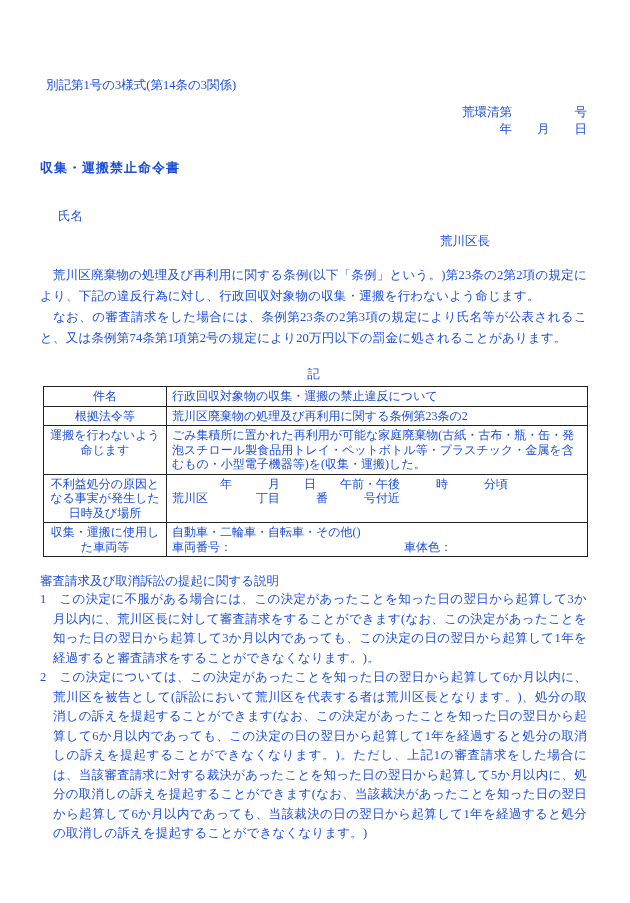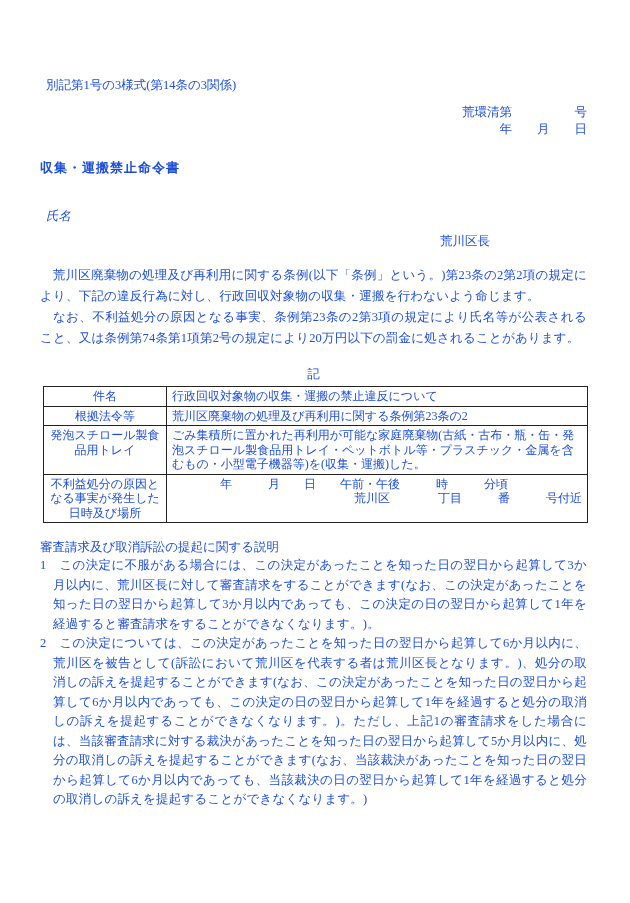--- a/index.html
+++ b/index.html
@@ -13,21 +13,21 @@
     font-size:12.5px;
     box-sizing:border-box;
     padding:76px 43px 0 40px;
     overflow:hidden;
   }
   .form-id { margin-left:6px; line-height:18px; }
   .doc-number-block { text-align:right; margin-top:10px; }
   .doc-number-line { line-height:17px; }
   .date-line { line-height:17px; }
   .title { text-align:left; margin-top:21px; line-height:18px; letter-spacing:1px; font-weight:bold; font-size:13px; }
-  .addressee { margin-left:6px; margin-top:31px; line-height:17px;font-style:italic; }
+  .addressee { margin-left:18px; margin-top:31px; line-height:17px; }
   .issuer { margin-top:8px; margin-left:400px; line-height:17px; }
   .para { margin:0; text-align:justify; line-height:21px; letter-spacing:0.2px; }
   .para.first { margin-top:15px; }
   .ki { text-align:center; margin-top:17px; line-height:16px; }
 
   table.details {
     border-collapse:collapse;
     margin-top:4px;
     margin-left:3px;
     width:545px;
@@ -36,21 +36,21 @@
   }
   table.details td {
     border:1px solid #222;
     padding:2px 5px 2px 5px;
     vertical-align:top;
     line-height:14.5px;
   }
   td.lbl { width:112px;text-align:center; }
   td.val {}
   .cell-line { line-height:14.5px; }
-  .cell-line.split { display:flex; justify-content:flex-end; }
+  .cell-line.split { display:flex; justify-content:flex-start; }
   .cell-line.cols { display:flex; }
   .cell-line.cols .w55 { flex:0 0 232px; }
 
   .expl-heading { margin-top:15px; line-height:18px; }
   .expl-item {
     margin:0; text-align:justify;
     line-height:19.5px;
     padding-left:13px; text-indent:-13px;
     letter-spacing:0.2px;
   }
@@ -67,45 +67,58 @@
     <div class="date-line">年　　月　　日</div>
   </div>
 
   <div class="title">収集・運搬禁止命令書</div>
 
   <div class="addressee">氏名</div>
 
   <div class="issuer">荒川区長</div>
 
   <p class="para first">　荒川区廃棄物の処理及び再利用に関する条例(以下「条例」という。)第23条の2第2項の規定により、下記の違反行為に対し、行政回収対象物の収集・運搬を行わないよう命じます。</p>
-  <p class="para">　なお、不利益処分の原因となる事実、条例第23条の2第3項の規定により氏名等が公表されること、又は条例第74条第1項第2号の規定により20万円以下の罰金に処されることがあります。</p>
+  <p class="para">　なお、の審査請求をした場合には、条例第23条の2第3項の規定により氏名等が公表されること、又は条例第74条第1項第2号の規定により20万円以下の罰金に処されることがあります。</p>
 
   <div class="ki">記</div>
 
   <table class="details">
     <tbody>
       <tr>
         <td class="lbl">件名</td>
         <td class="val">行政回収対象物の収集・運搬の禁止違反について</td>
       </tr>
       <tr>
         <td class="lbl">根拠法令等</td>
         <td class="val">荒川区廃棄物の処理及び再利用に関する条例第23条の2</td>
       </tr>
       <tr>
-        <td class="lbl">発泡スチロール製食品用トレイ</td>
+        <td class="lbl">運搬を行わないよう命じます</td>
         <td class="val">ごみ集積所に置かれた再利用が可能な家庭廃棄物(古紙・古布・瓶・缶・発泡スチロール製食品用トレイ・ペットボトル等・プラスチック・金属を含むもの・小型電子機器等)を(収集・運搬)した。</td>
       </tr>
       <tr>
         <td class="lbl">不利益処分の原因となる事実が発生した日時及び場所</td>
         <td class="val">
           <div class="cell-line">　　　　年　　　月　　日　　午前・午後　　　時　　　分頃</div>
           <div class="cell-line split">
             <span>荒川区　　　　丁目　　　番　　　号</span>
             <span>付近</span>
+          </div>
+        </td>
+      </tr>
+      <tr>
+        <td class="lbl">収集・運搬に使用した車両等</td>
+        <td class="val">
+          <div class="cell-line split">
+            <span>自動車・二輪車・自転車・その他(</span>
+            <span>)</span>
+          </div>
+          <div class="cell-line cols">
+            <span class="w55">車両番号：</span>
+            <span>車体色：</span>
           </div>
         </td>
       </tr>
     </tbody>
   </table>
 
   <div class="expl-heading">審査請求及び取消訴訟の提起に関する説明</div>
   <p class="expl-item">1　この決定に不服がある場合には、この決定があったことを知った日の翌日から起算して3か月以内に、荒川区長に対して審査請求をすることができます(なお、この決定があったことを知った日の翌日から起算して3か月以内であっても、この決定の日の翌日から起算して1年を経過すると審査請求をすることができなくなります。)。</p>
   <p class="expl-item">2　この決定については、この決定があったことを知った日の翌日から起算して6か月以内に、荒川区を被告として(訴訟において荒川区を代表する者は荒川区長となります。)、処分の取消しの訴えを提起することができます(なお、この決定があったことを知った日の翌日から起算して6か月以内であっても、この決定の日の翌日から起算して1年を経過すると処分の取消しの訴えを提起することができなくなります。)。ただし、上記1の審査請求をした場合には、当該審査請求に対する裁決があったことを知った日の翌日から起算して5か月以内に、処分の取消しの訴えを提起することができます(なお、当該裁決があったことを知った日の翌日から起算して6か月以内であっても、当該裁決の日の翌日から起算して1年を経過すると処分の取消しの訴えを提起することができなくなります。)</p>
 

